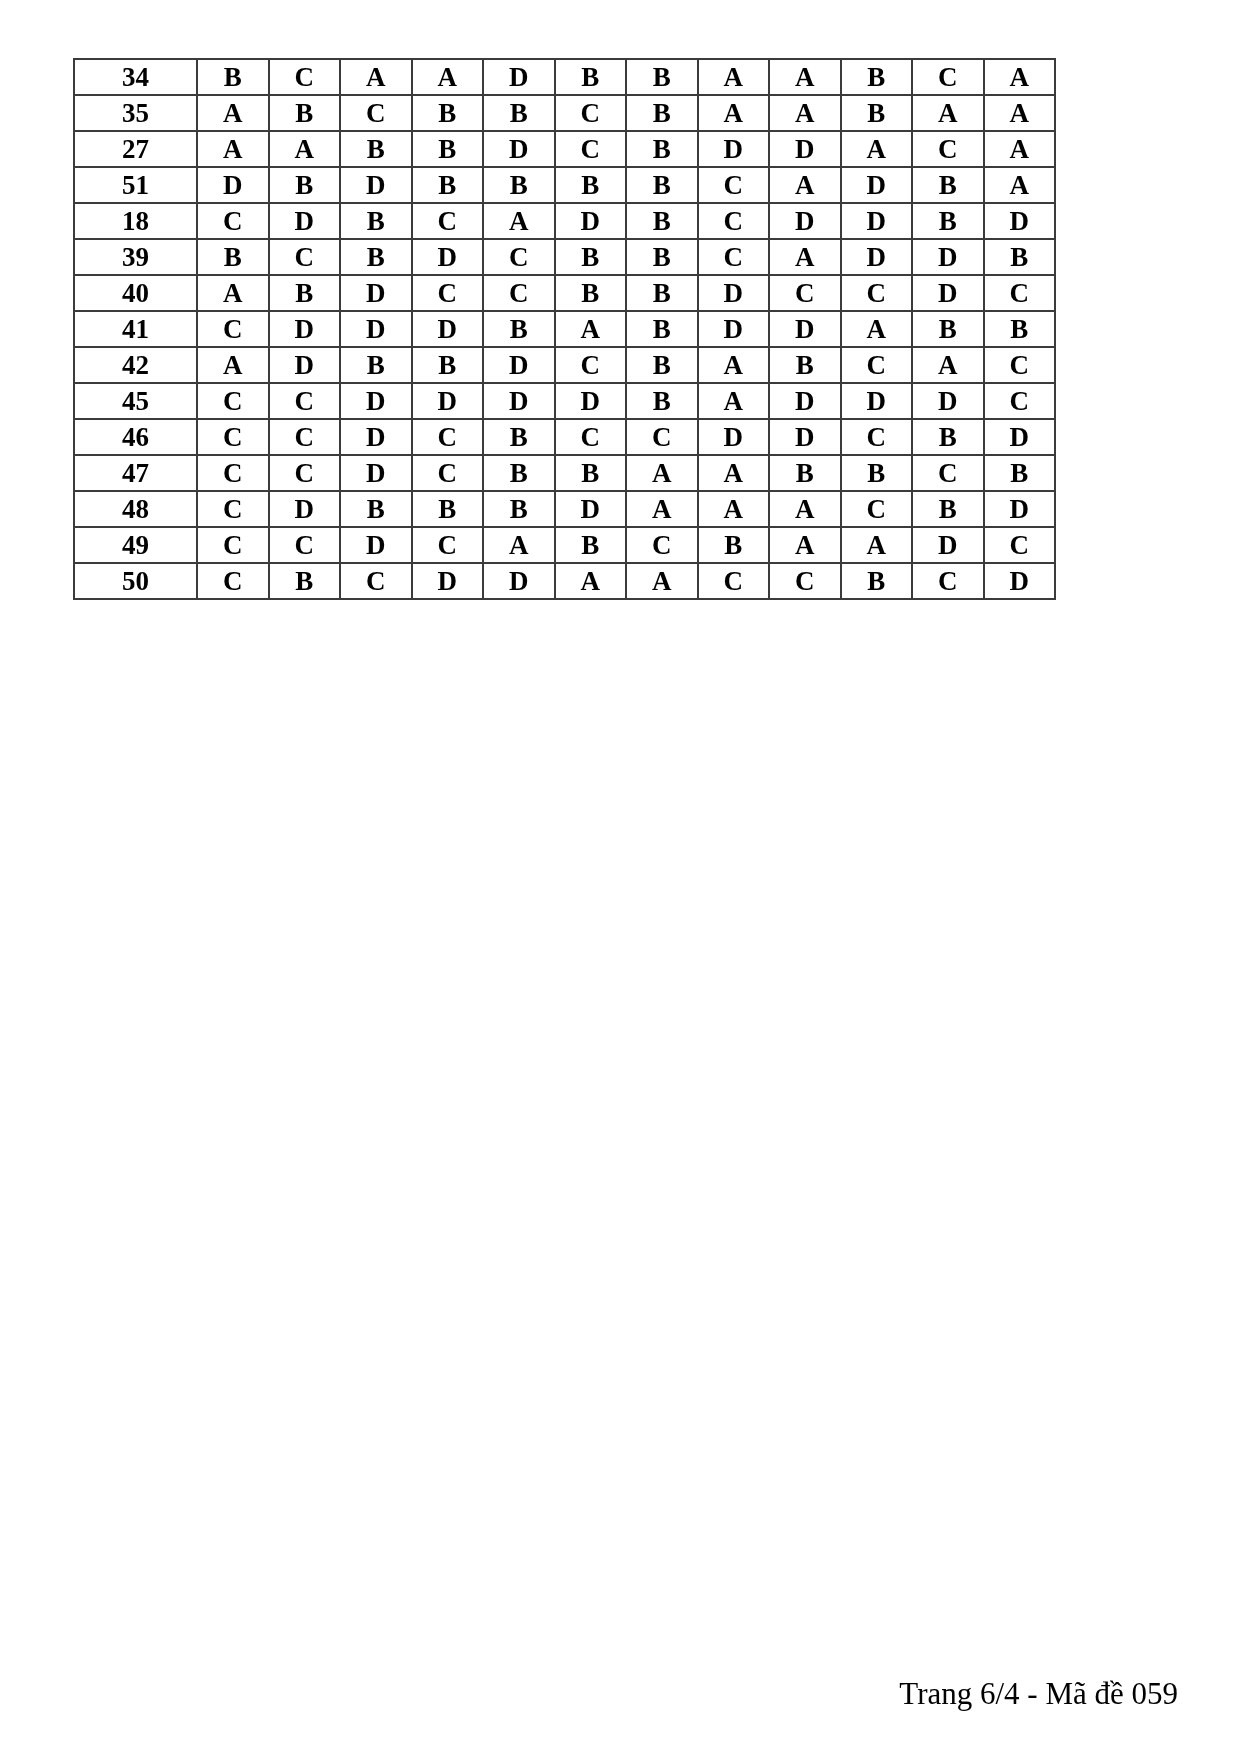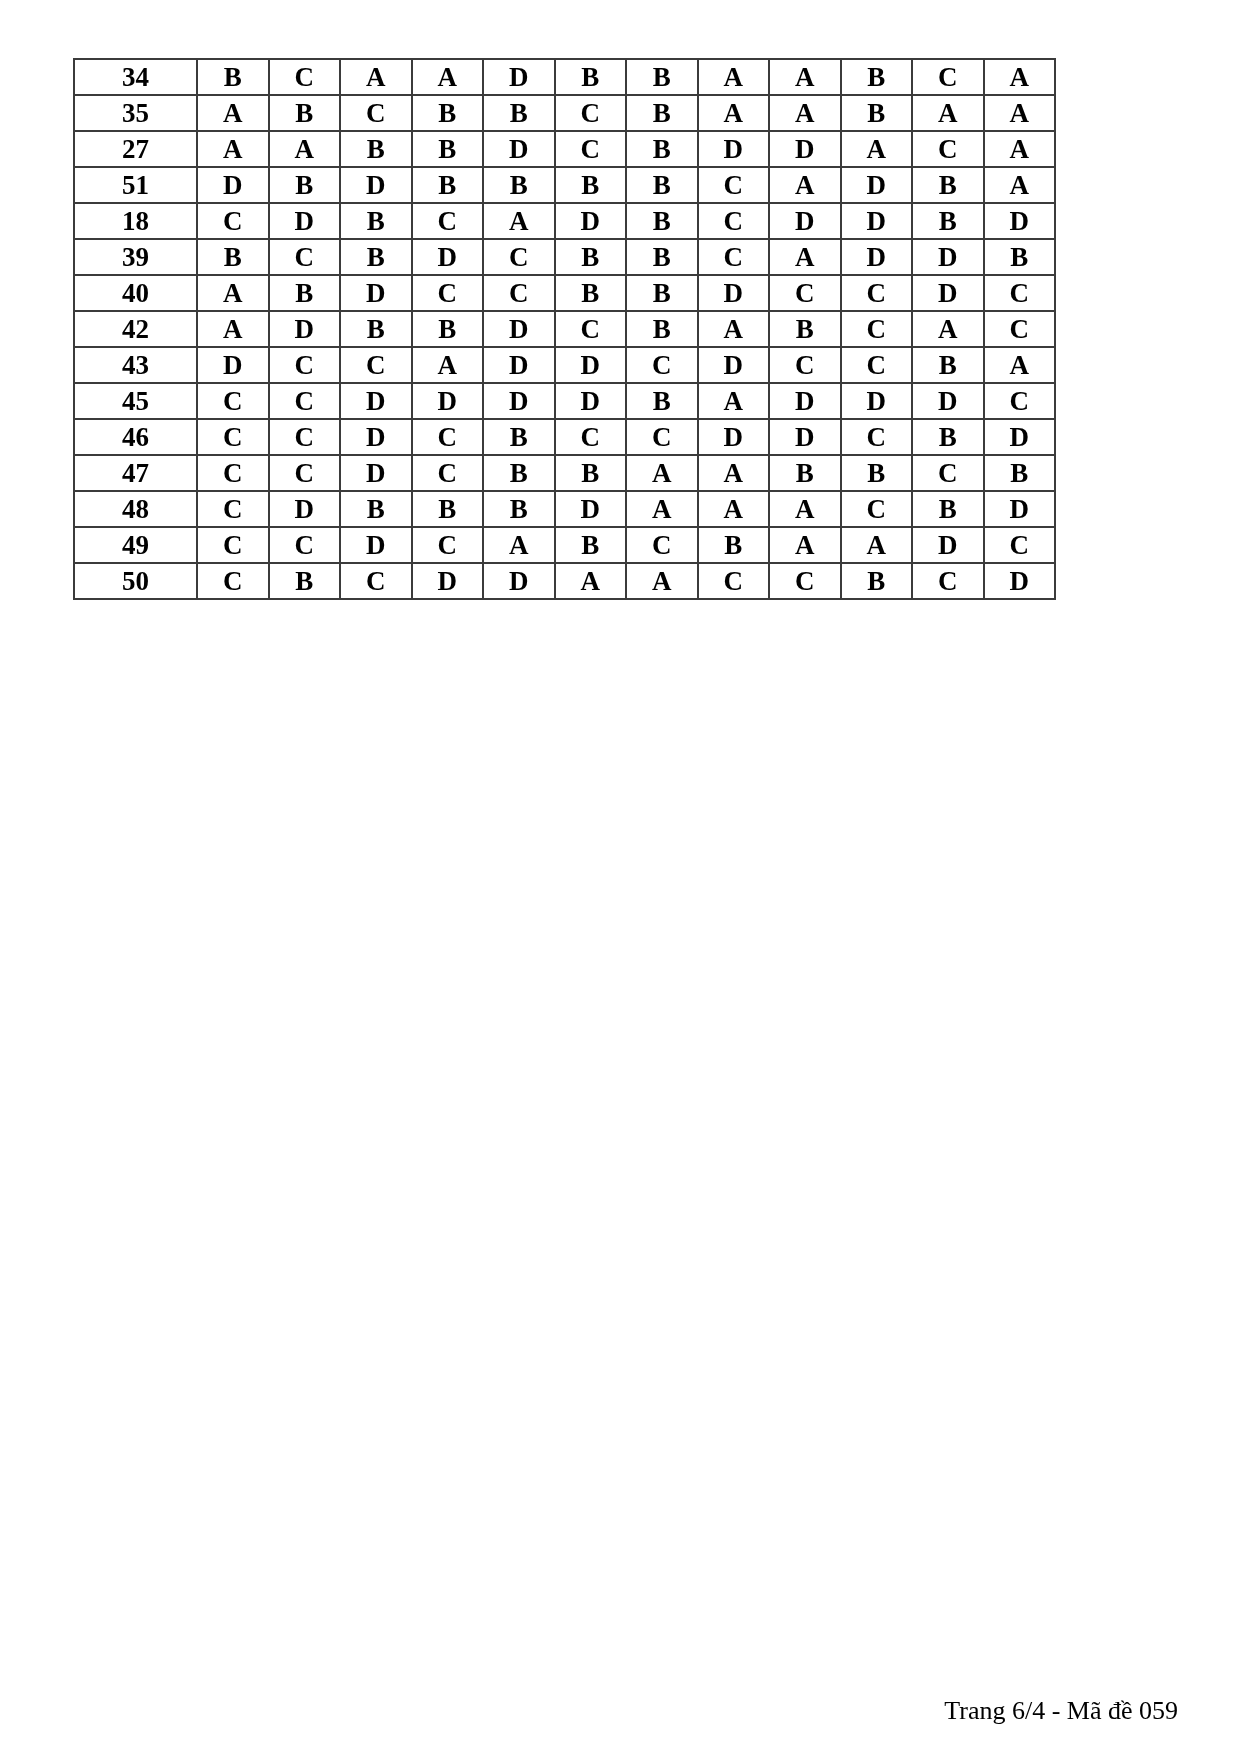--- a/index.html
+++ b/index.html
@@ -30,24 +30,23 @@
     font-size: 27px;
     height: 34px;
     padding: 0;
     line-height: 1;
   }
   .answer-table col.qcol { width: 123px; }
   .page-footer {
     position: absolute;
     top: 1676px;
     right: 63px;
-    font-size: 26px;
+    font-size: 31px;
     font-weight: normal;
     white-space: nowrap;
-    margin-top: 20px;
   }
 </style>
 </head>
 <body>
 
 <table class="answer-table">
   <colgroup>
     <col class="qcol">
     <col>
       <col>
@@ -162,48 +161,48 @@
         <td>C</td>
         <td>B</td>
         <td>B</td>
         <td>D</td>
         <td>C</td>
         <td>C</td>
         <td>D</td>
         <td>C</td>
       </tr>
       <tr>
+        <td>41</td>
+        <td>C</td>
+        <td>D</td>
+        <td>D</td>
+        <td>D</td>
+        <td>B</td>
+        <td>A</td>
+        <td>B</td>
+        <td>D</td>
+        <td>D</td>
+        <td>A</td>
+        <td>B</td>
+        <td>B</td>
+      </tr>
+      <tr>
         <td>42</td>
         <td>A</td>
         <td>D</td>
         <td>B</td>
         <td>B</td>
         <td>D</td>
         <td>C</td>
         <td>B</td>
         <td>A</td>
         <td>B</td>
         <td>C</td>
         <td>A</td>
         <td>C</td>
-      </tr>
-      <tr>
-        <td>43</td>
-        <td>D</td>
-        <td>C</td>
-        <td>C</td>
-        <td>A</td>
-        <td>D</td>
-        <td>D</td>
-        <td>C</td>
-        <td>D</td>
-        <td>C</td>
-        <td>C</td>
-        <td>B</td>
-        <td>A</td>
       </tr>
       <tr>
         <td>45</td>
         <td>C</td>
         <td>C</td>
         <td>D</td>
         <td>D</td>
         <td>D</td>
         <td>D</td>
         <td>B</td>

